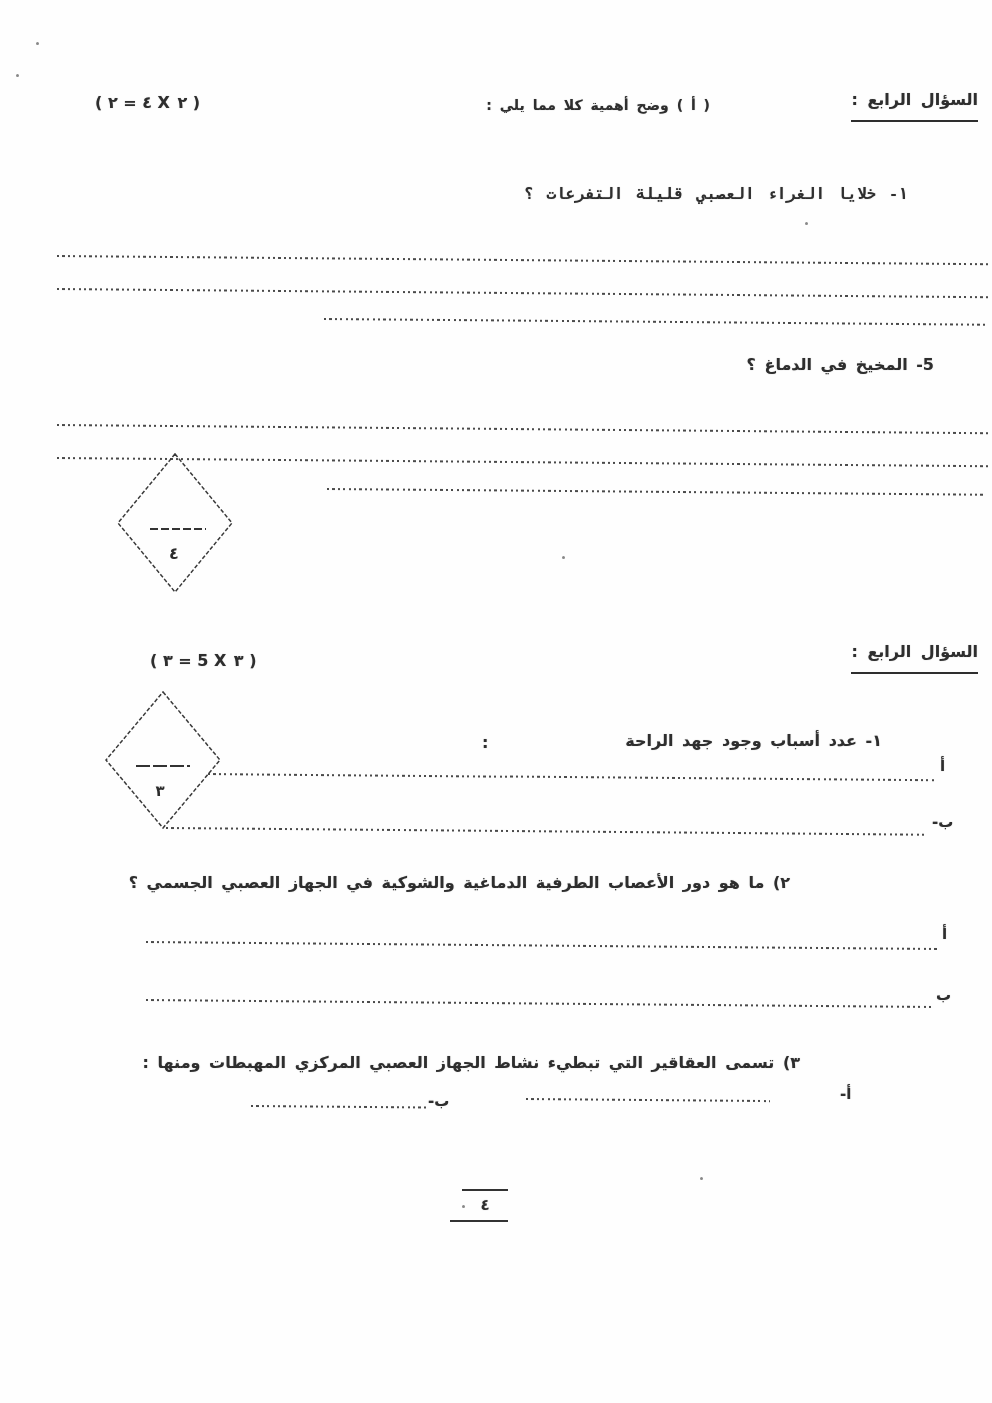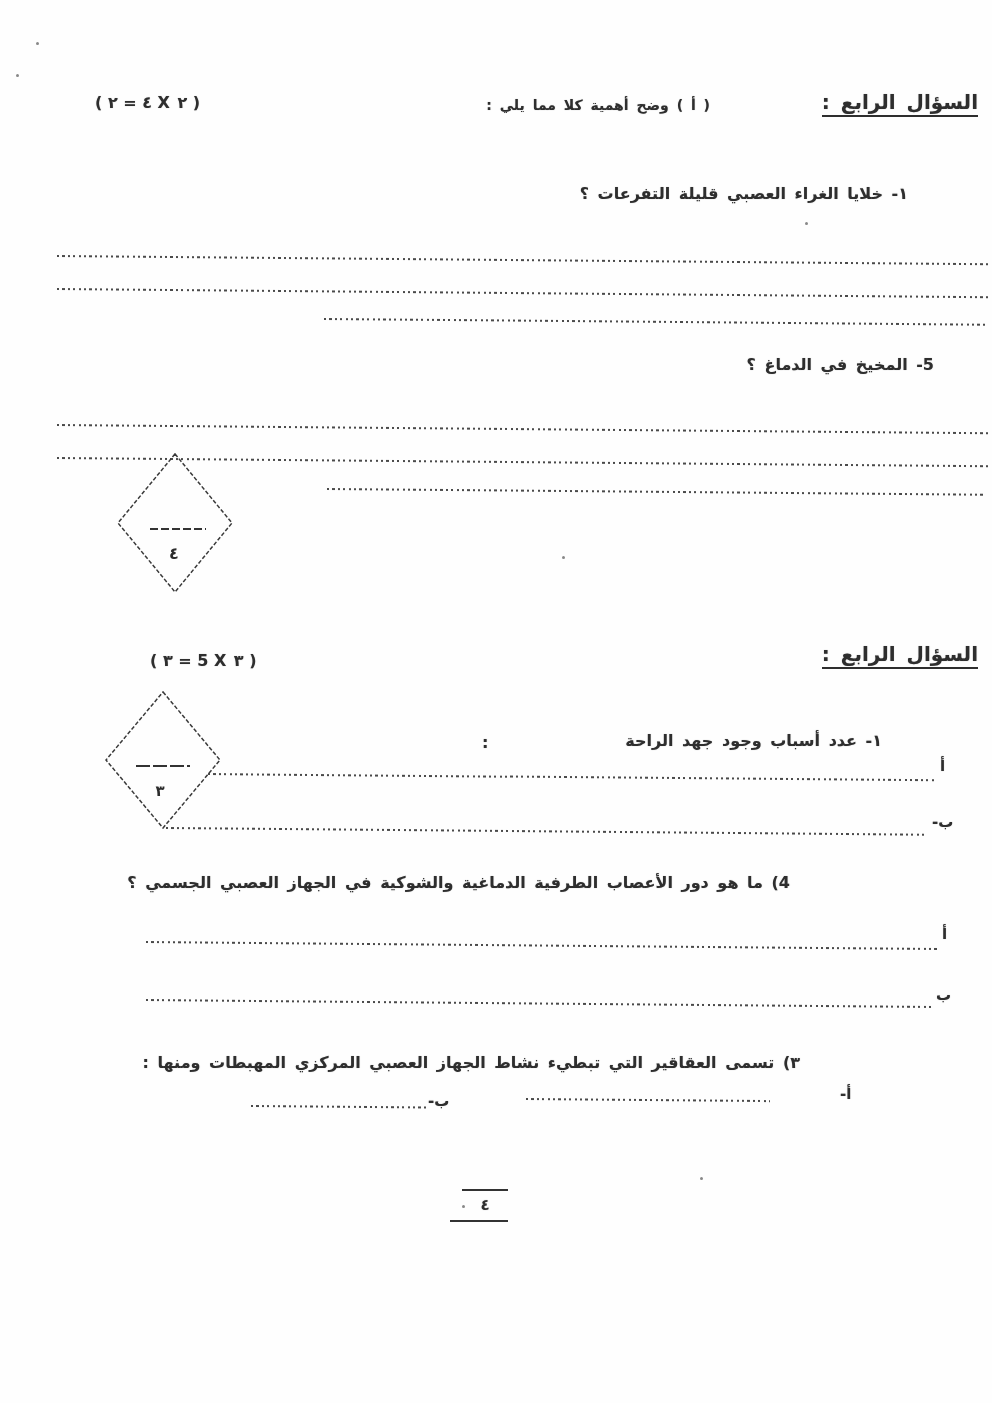--- a/index.html
+++ b/index.html
@@ -12,22 +12,22 @@
     color:#2c2c2c;
   }
   .txt{
     position:absolute;
     font-weight:bold;
     color:#2e2e2e;
     white-space:nowrap;
     text-shadow:0 0 1px rgba(70,70,70,.45);
   }
   .hdr-title{
-    font-size:20px;
-    padding-bottom:1px;
+    font-size:16px;
+    padding-bottom:11px;
     border-bottom:2.5px solid #2e2e2e;
     word-spacing:4px;
   }
   .hdr-instruction{font-size:14px;word-spacing:3px;}
   .marks{font-size:16px;letter-spacing:1px;}
   .q{font-size:16px;word-spacing:3px;}
   .lbl{font-size:15px;}
   .dots{
     position:absolute;height:2.4px;
     background:repeating-linear-gradient(90deg,#3a3a3a 0 2.2px,transparent 2.2px 5.4px);
@@ -41,21 +41,21 @@
 </style>
 </head>
 <body>
 
 <div class="page">
 
   <div class="txt hdr-title" dir="rtl" style="top:90px;right:14px;">السؤال الرابع :</div>
   <div class="txt hdr-instruction" dir="rtl" style="top:97px;right:282px;">( أ ) وضح أهمية كلا مما يلي :</div>
   <div class="txt marks" dir="ltr" style="top:93px;left:95px;">( ٤ = ٢ X ٢ )</div>
 
-  <div class="txt q" dir="rtl" style="top:184px;right:84px;">١- خلايا الغراء العصبي قليلة التفرعات ؟</div>
+  <div class="txt q" dir="rtl" style="top:184px;right:84px;font-family:Liberation Mono, monospace;">١- خلايا الغراء العصبي قليلة التفرعات ؟</div>
 
   <div class="dots" style="top:255px;left:57px;width:933px;"></div>
   <div class="dots" style="top:288px;left:57px;width:933px;"></div>
   <div class="dots" style="top:318px;left:324px;width:662px;"></div>
 
   <div class="txt q" dir="rtl" style="top:355px;right:58px;">5- المخيخ في الدماغ ؟</div>
 
   <div class="dots" style="top:424px;left:57px;width:933px;"></div>
   <div class="dots" style="top:457px;left:57px;width:933px;"></div>
   <div class="dots" style="top:488px;left:327px;width:658px;"></div>
@@ -77,21 +77,21 @@
 
   <div class="txt q" dir="rtl" style="top:731px;right:110px;">١- عدد أسباب وجود جهد الراحة</div>
   <div class="txt q" dir="rtl" style="top:733px;left:482px;">:</div>
 
   <div class="txt lbl" dir="rtl" style="top:757px;left:940px;">أ</div>
   <div class="dots" style="top:773px;left:208px;width:728px;"></div>
 
   <div class="txt lbl" dir="rtl" style="top:813px;left:932px;">ب-</div>
   <div class="dots" style="top:827px;left:166px;width:760px;"></div>
 
-  <div class="txt q" dir="rtl" style="top:873px;right:202px;">4) ما هو دور الأعصاب الطرفية الدماغية والشوكية في الجهاز العصبي الجسمي ؟</div>
+  <div class="txt q" dir="rtl" style="top:873px;right:202px;">٢) ما هو دور الأعصاب الطرفية الدماغية والشوكية في الجهاز العصبي الجسمي ؟</div>
 
   <div class="txt lbl" dir="rtl" style="top:925px;left:942px;">أ</div>
   <div class="dots" style="top:941px;left:146px;width:792px;"></div>
 
   <div class="txt lbl" dir="rtl" style="top:986px;left:936px;">ب</div>
   <div class="dots" style="top:999px;left:146px;width:788px;"></div>
 
   <div class="txt q" dir="rtl" style="top:1033px;right:192px;margin-top:20px;">٣) تسمى العقاقير التي تبطيء نشاط الجهاز العصبي المركزي المهبطات ومنها :</div>
 
   <div class="txt lbl" dir="rtl" style="top:1085px;left:840px;">أ-</div>

